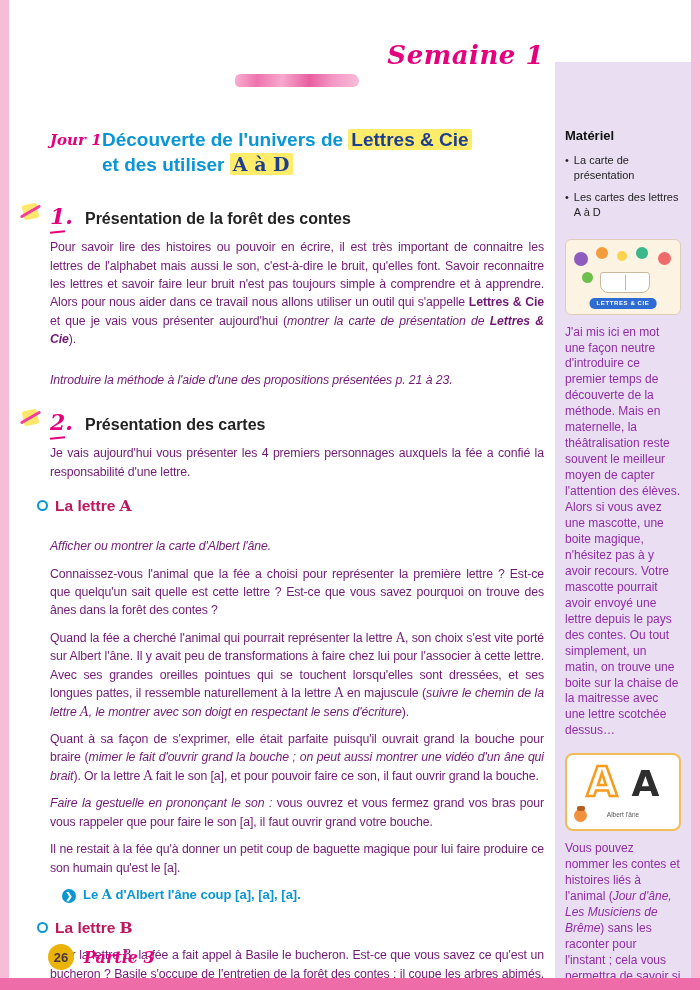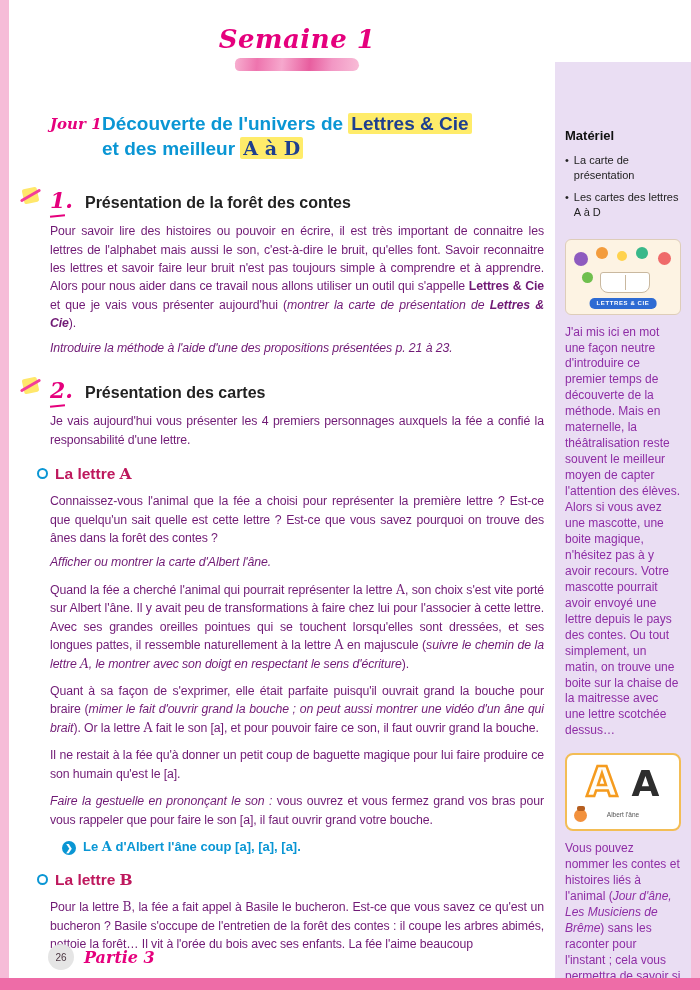--- a/index.html
+++ b/index.html
@@ -8,21 +8,21 @@
 
   
   .edge-left,.edge-right{position:absolute;top:0;bottom:0;width:9px;background:#f6bcd8;z-index:4;}
   .edge-left{left:0;}
   .edge-right{right:0;}
   .edge-bottom{position:absolute;left:0;right:0;bottom:0;height:12px;background:#ee6ca7;z-index:6;}
 
   
   .main{position:absolute;left:50px;top:0;width:494px;}
 
-  .week{text-align:center;padding-top:24px;}
+  .week{text-align:right;padding-top:40px;}
   .week-title{font-family:"DejaVu Serif",serif;font-style:italic;font-weight:700;
               font-size:26px;color:#e5007d;letter-spacing:.5px;}
   .brush{width:124px;height:13px;margin:4px auto 0;border-radius:8px 11px 9px 7px;
          background:linear-gradient(95deg,#f7afd0 0%,#ee74ae 18%,#f6a8cd 38%,#e85e9f 60%,#f297c4 78%,#f8bcd7 100%);}
 
   .header-row{display:flex;margin-top:40px;}
   .day{font-family:"DejaVu Serif",serif;font-style:italic;font-weight:700;font-size:15px;
        color:#e5007d;flex:0 0 52px;padding-top:4px;}
   .title{margin:0;font-size:19px;line-height:1.32;font-weight:700;color:#0a96d4;}
 
@@ -32,21 +32,21 @@
           border-radius:2px;transform:rotate(-12deg);}
   .accent::after{content:"";position:absolute;left:-4px;top:6px;width:23px;height:3px;
                  background:#f23d9a;border-radius:2px;transform:rotate(-18deg);}
   .sec-num{font-family:"DejaVu Serif",serif;font-style:italic;font-weight:700;font-size:22px;
            color:#e5007d;position:relative;}
   .sec-num::after{content:"";position:absolute;left:0;bottom:-4px;width:15px;height:2px;
                   background:#e5007d;transform:rotate(-6deg);}
   .sec-title{margin:0 0 0 12px;font-size:16px;font-weight:700;color:#222;display:inline-block;}
 
   .body{margin:9px 0 0;font-size:12.3px;line-height:1.5;text-align:justify;color:#701a75;letter-spacing:-.1px;}
-  .note{text-align:left;margin-top:6px;}
+  .note{text-align:left;margin-top:22px;}
 
   .sub-head{display:flex;align-items:center;margin-top:15px;}
   .ring{width:7px;height:7px;border:2.5px solid #0a96d4;border-radius:50%;margin:0 7px 0 -13px;flex:0 0 auto;}
   .sub-title{font-size:15.5px;font-weight:700;color:#be185d;}
 
   .arrow-line{display:flex;align-items:flex-start;margin:10px 0 0 12px;}
   .arrow-ic{width:14px;height:14px;border-radius:50%;background:#0a96d4;color:#fff;font-size:9px;
             line-height:14px;text-align:center;margin:2px 7px 0 0;flex:0 0 auto;font-weight:700;}
   .arrow-text{font-size:13px;font-weight:700;color:#0a96d4;}
 
@@ -92,22 +92,22 @@
   .letter-solid{font-size:36px;font-weight:700;color:#2e2e2e;line-height:1.1;font-family:"DejaVu Sans",sans-serif;}
   .caption{font-size:6.5px;color:#555;margin-top:5px;}
   .mini-char{position:absolute;left:7px;bottom:7px;width:13px;height:13px;border-radius:50%;background:#f2913d;}
   .mini-char::after{content:"";position:absolute;top:-3px;left:3px;width:8px;height:5px;
                     background:#b55e1f;border-radius:2px;}
 
   .tip{margin:10px 0 0;font-size:12px;line-height:1.33;color:#8e2da5;}
 
   
   .footer{position:absolute;left:48px;bottom:20px;display:flex;align-items:center;z-index:7;}
-  .page-num{width:26px;height:26px;border-radius:50%;background:#e5e5e5;color:#4a3540;font-weight:400;
-            font-size:10px;display:flex;align-items:center;justify-content:center;}
+  .page-num{width:26px;height:26px;border-radius:50%;background:#eab308;color:#4a3540;font-weight:700;
+            font-size:13px;display:flex;align-items:center;justify-content:center;}
   .part{margin-left:10px;font-family:"DejaVu Serif",serif;font-style:italic;font-weight:700;
         font-size:16px;color:#e5007d;}
 </style>
 </head>
 <body>
 
 <div class="page">
 
   <div class="edge-left"></div>
   <div class="edge-right"></div>
@@ -164,21 +164,21 @@
 
     <div class="week">
       <div class="week-title">Semaine 1</div>
       <div class="brush"></div>
     </div>
 
     <div class="header-row">
       <span class="day">Jour 1</span>
       <h1 class="title">
         <span><span class="seg-blue">Découverte de l'univers de </span><span class="seg-hl">Lettres &amp; Cie</span></span><br>
-        <span><span class="seg-blue">et des meilleur </span><span class="seg-hl seg-glyph">A à D</span></span>
+        <span><span class="seg-blue">et des utiliser </span><span class="seg-hl seg-glyph">A à D</span></span>
       </h1>
     </div>
 
     <div class="section-head">
       <span class="accent"></span>
       <span class="sec-num">1.</span>
       <h2 class="sec-title">Présentation de la forêt des contes</h2>
     </div>
     <p class="body"><span>Pour savoir lire des histoires ou pouvoir en écrire, il est très important de connaitre les lettres de l'alphabet mais aussi le son, c'est-à-dire le bruit, qu'elles font. Savoir reconnaitre les lettres et savoir faire leur bruit n'est pas toujours simple à comprendre et à apprendre. Alors pour nous aider dans ce travail nous allons utiliser un outil qui s'appelle </span><span class="seg-b">Lettres &amp; Cie</span><span> et que je vais vous présenter aujourd'hui (</span><span class="seg-i">montrer la carte de présentation de </span><span class="seg-b seg-i">Lettres &amp; Cie</span><span>).</span></p>
     <p class="body note"><span class="seg-i">Introduire la méthode à l'aide d'une des propositions présentées p. 21 à 23.</span></p>
@@ -187,26 +187,26 @@
       <span class="accent"></span>
       <span class="sec-num">2.</span>
       <h2 class="sec-title">Présentation des cartes</h2>
     </div>
     <p class="body"><span>Je vais aujourd'hui vous présenter les 4 premiers personnages auxquels la fée a confié la responsabilité d'une lettre.</span></p>
 
     <div class="sub-head">
       <span class="ring"></span>
       <span class="sub-title"><span>La lettre </span><span class="seg-glyph">A</span></span>
     </div>
+    <p class="body note"><span class="seg-i">Afficher ou montrer la carte d'Albert l'âne.</span></p>
     <p class="body"><span>Connaissez-vous l'animal que la fée a choisi pour représenter la première lettre&nbsp;? Est-ce que quelqu'un sait quelle est cette lettre&nbsp;? Est-ce que vous savez pourquoi on trouve des ânes dans la forêt des contes&nbsp;?</span></p>
-    <p class="body note"><span class="seg-i">Afficher ou montrer la carte d'Albert l'âne.</span></p>
     <p class="body"><span>Quand la fée a cherché l'animal qui pourrait représenter la lettre </span><span class="seg-glyph">A</span><span>, son choix s'est vite porté sur Albert l'âne. Il y avait peu de transformations à faire chez lui pour l'associer à cette lettre. Avec ses grandes oreilles pointues qui se touchent lorsqu'elles sont dressées, et ses longues pattes, il ressemble naturellement à la lettre </span><span class="seg-glyph">A</span><span> en majuscule (</span><span class="seg-i">suivre le chemin de la lettre </span><span class="seg-i seg-glyph">A</span><span class="seg-i">, le montrer avec son doigt en respectant le sens d'écriture</span><span>).</span></p>
     <p class="body"><span>Quant à sa façon de s'exprimer, elle était parfaite puisqu'il ouvrait grand la bouche pour braire (</span><span class="seg-i">mimer le fait d'ouvrir grand la bouche&nbsp;; on peut aussi montrer une vidéo d'un âne qui brait</span><span>). Or la lettre </span><span class="seg-glyph">A</span><span> fait le son [a], et pour pouvoir faire ce son, il faut ouvrir grand la bouche.</span></p>
+    <p class="body"><span class="seg-i">Faire la gestuelle en prononçant le son&nbsp;: </span><span>vous ouvrez et vous fermez grand vos bras pour vous rappeler que pour faire le son [a], il faut ouvrir grand votre bouche.</span></p>
     <p class="body"><span>Il ne restait à la fée qu'à donner un petit coup de baguette magique pour lui faire produire ce son humain qu'est le [a].</span></p>
-    <p class="body"><span class="seg-i">Faire la gestuelle en prononçant le son&nbsp;: </span><span>vous ouvrez et vous fermez grand vos bras pour vous rappeler que pour faire le son [a], il faut ouvrir grand votre bouche.</span></p>
 
     <div class="arrow-line">
       <span class="arrow-ic">❯</span>
       <span class="arrow-text"><span>Le </span><span class="seg-glyph">A</span><span> d'Albert l'âne coup [a], [a], [a].</span></span>
     </div>
 
     <div class="sub-head">
       <span class="ring"></span>
       <span class="sub-title"><span>La lettre </span><span class="seg-glyph">B</span></span>
     </div>

